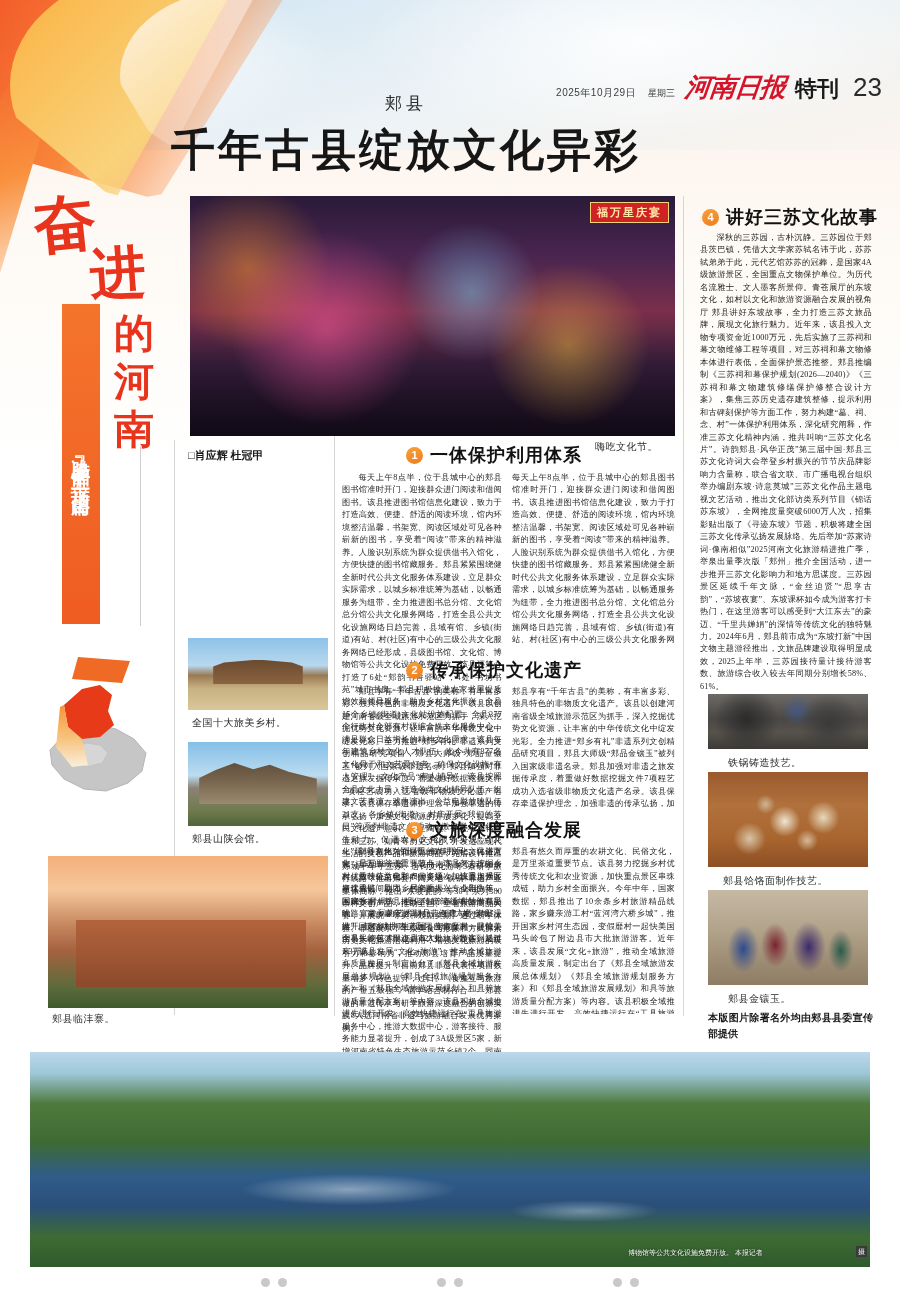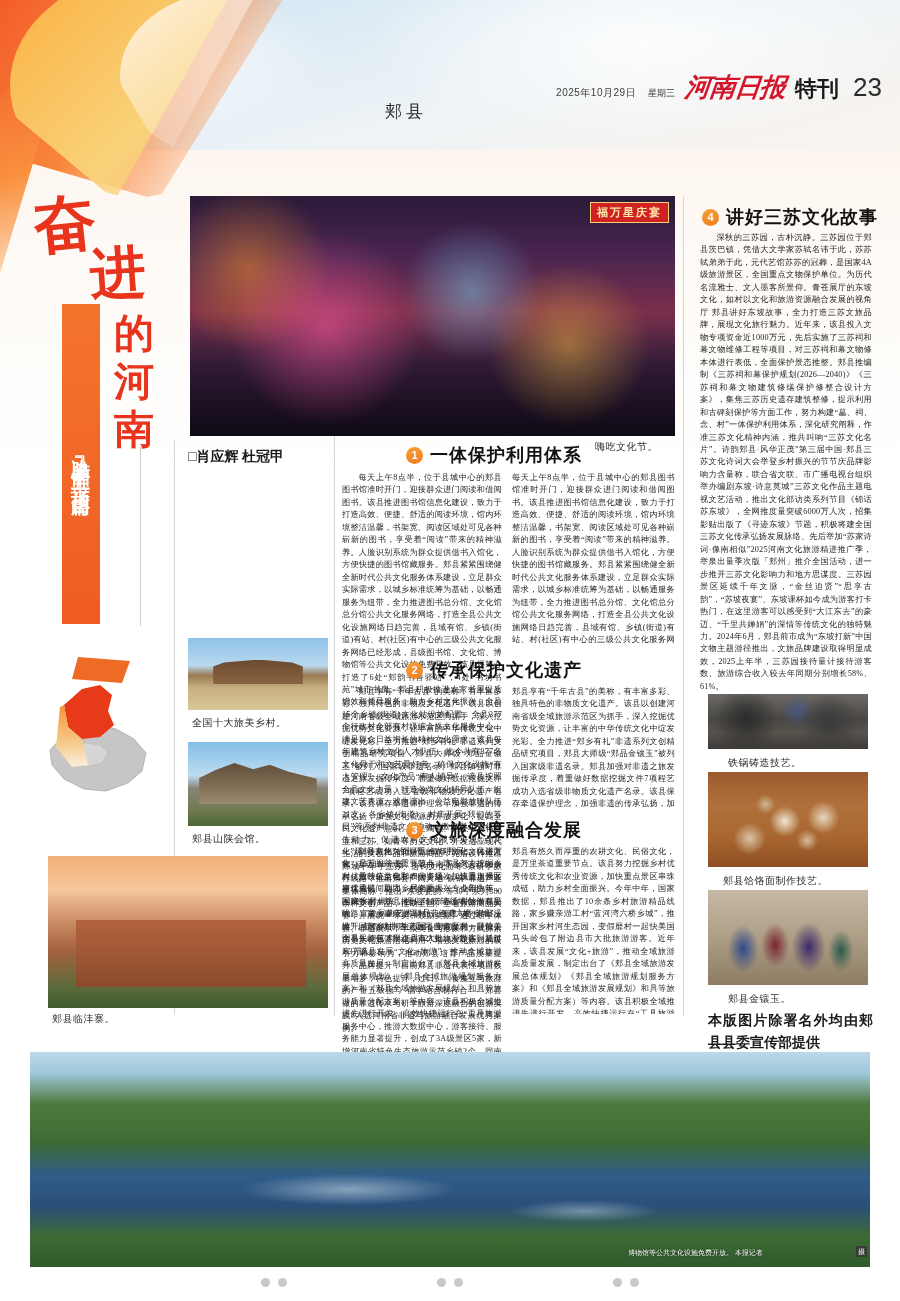--- a/index.html
+++ b/index.html
@@ -65,21 +65,21 @@
     font-style: italic; letter-spacing: -1px;
     transform: skewX(-6deg);
   }
   .mh-special {
     font-family: "Liberation Serif", serif;
     font-size: 22px; font-weight: bold; color: #1a1a1a;
   }
   .mh-page { font-size: 26px; color: #2a2a2a; font-weight: 400; margin-left: 4px; margin-top: 36px;}
 
   
-  .head-wrap { position: absolute; left: 0; top: 92px; width: 812px; text-align: center; z-index: 15; margin-top: 8px;}
+  .head-wrap { position: absolute; left: 0; top: 92px; width: 812px; text-align: center; z-index: 15;}
   .head-sub {
     font-family: "Liberation Serif", "DejaVu Serif", serif;
     font-size: 17px; color: #2b2b2b; letter-spacing: 4px;
   }
   .head-main {
     font-family: "Liberation Serif", "DejaVu Serif", serif;
     font-size: 44px; font-weight: bold; color: #161616;
     letter-spacing: 3px; margin-top: 6px;
   }
 
@@ -194,21 +194,21 @@
 
   .intro-text {
     position: absolute;
     font-family: "Liberation Serif", "DejaVu Serif", serif;
     font-size: 9.6px; line-height: 1.85; color: #1a1a1a;
     font-weight: bold; text-align: justify;
   }
   .byline {
     position: absolute;
     font-family: "Liberation Serif", serif;
-    font-size: 14px; font-weight: bold; color: #1a1a1a;
+    font-size: 11px; font-weight: bold; color: #1a1a1a;
   }
 
   
   .sec-head {
     position: absolute; display: flex; align-items: center; gap: 7px;
   }
   .sec-num {
     width: 17px; height: 17px; border-radius: 50%;
     background: linear-gradient(160deg,#f7a13a,#ef7c1f);
     color: #fff; font-size: 11px; font-weight: bold;
@@ -216,21 +216,21 @@
     font-family: "Liberation Sans", sans-serif;
   }
   .sec-title {
     font-family: "Liberation Serif", "DejaVu Serif", serif;
     font-size: 18px; font-weight: bold; color: #121212; letter-spacing: 1px;
   }
 
   .credit {
     position: absolute;
     font-family: "Liberation Serif", serif;
-    font-size: 14px; line-height: 1.6; color: #1a1a1a; font-weight: bold;
+    font-size: 10px; line-height: 1.6; color: #1a1a1a; font-weight: bold;
     text-align: justify;
   }
   .river-credit {
     position:absolute; font-family:"Liberation Serif",serif;
     font-size: 7px; color:#ffffff; text-shadow: 0 0 2px rgba(0,0,0,.8);
   }
   .river-badge {
     position:absolute; width:11px;height:11px;background:#3a3a3a;color:#fff;
     font-size:7px; display:flex;align-items:center;justify-content:center;
   }
@@ -261,20 +261,21 @@
   <div class="masthead">
     <span class="mh-date">2025年10月29日</span>
     <span class="mh-week">星期三</span>
     <span class="mh-logo">河南日报</span>
     <span class="mh-special">特刊</span>
     <span class="mh-page">23</span>
   </div>
 
   <div class="head-wrap">
     <div class="head-sub">郏县</div>
+    <div class="head-main">千年古县绽放文化异彩</div>
   </div>
 
   <div class="left-banner">
     <div class="lb-char lb-c1">奋</div>
     <div class="lb-char lb-c2">进</div>
     <div class="lb-char lb-c3">的</div>
     <div class="lb-char lb-c4">河</div>
     <div class="lb-char lb-c5">南</div>
     <div class="lb-strip">
       <span>决胜『十四五』·平顶山篇</span>

